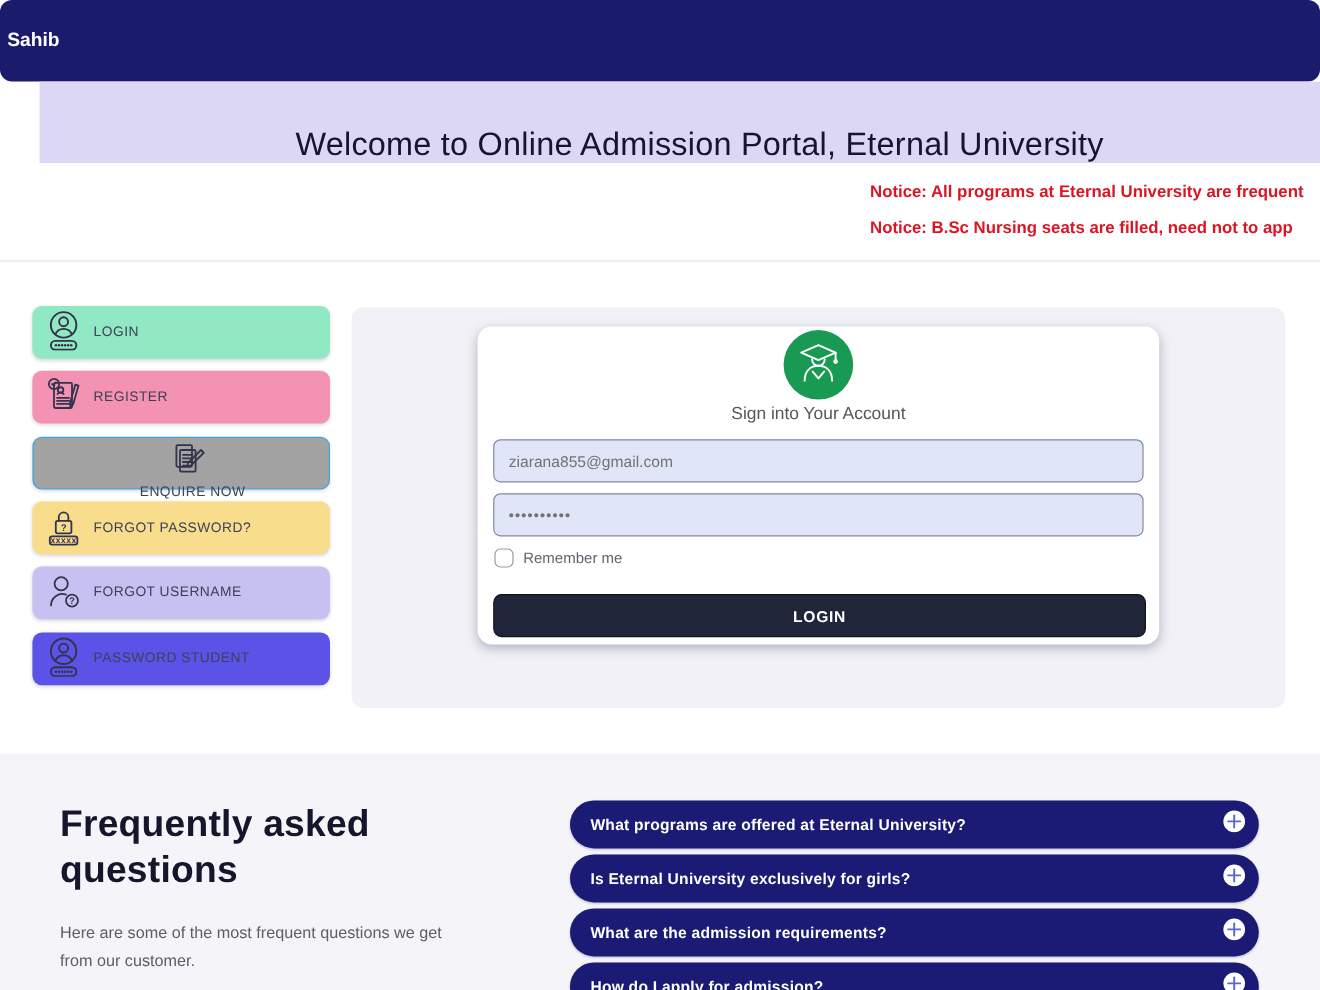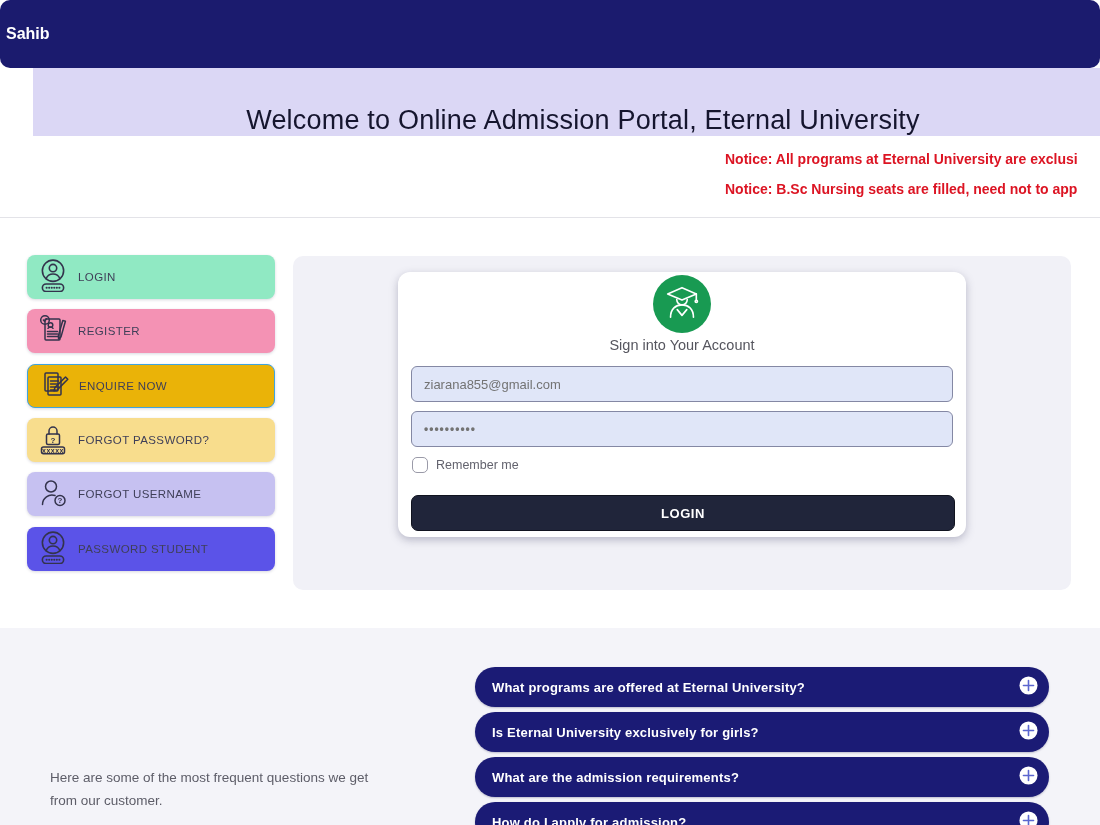--- a/index.html
+++ b/index.html
@@ -20,21 +20,21 @@
   .notice{position:absolute;left:725px;white-space:nowrap;color:#dc1423;font-weight:bold;font-size:14px;}
   .notice.n1{top:15px;}
   .notice.n2{top:45px;}
   
   .side-btn{position:absolute;left:27px;width:248px;height:44px;border-radius:8px;
     display:flex;align-items:center;padding-left:10px;box-sizing:border-box;cursor:pointer;
     box-shadow:0 1px 3px rgba(40,40,80,.18);}
   .side-btn .lbl{font-size:11.5px;color:#3f3f58;letter-spacing:.4px;margin-left:9px;}
   .sb1{top:255px;background:#90e9c3;}
   .sb2{top:309px;background:#f492b4;}
-  .sb3{top:364px;background:#eab308;border:1px solid #3fa4e0;}
+  .sb3{top:364px;background:#a3a3a3;border:1px solid #3fa4e0;flex-direction:column;}
   .sb4{top:418px;background:#f8dd8d;}
   .sb5{top:472px;background:#c6c1f1;}
   .sb6{top:527px;background:#5b53e8;}
   .side-btn svg{flex:none;}
   
   .panel{position:absolute;left:293px;top:256px;width:778px;height:334px;background:#f1f1f7;border-radius:10px;}
   .card{position:absolute;left:398px;top:272px;width:568px;height:265px;background:#ffffff;
     border-radius:12px;box-shadow:0 3px 9px rgba(90,90,120,.38);}
   .avatar{position:absolute;left:50%;transform:translateX(-50%);top:3px;width:58px;height:58px;
     border-radius:50%;background:#189a52;display:flex;align-items:center;justify-content:center;}
@@ -71,21 +71,21 @@
 
 <div class="navbar">
   <span class="brand">Sahib</span>
 </div>
 
 <div class="banner">
   <span class="banner-title">Welcome to Online Admission Portal, Eternal University</span>
 </div>
 
 <div class="notices">
-  <span class="notice n1">Notice: All programs at Eternal University are exclusi</span>
+  <span class="notice n1">Notice: All programs at Eternal University are frequent</span>
   <span class="notice n2">Notice: B.Sc Nursing seats are filled, need not to app</span>
 </div>
 
 <div class="side-btn sb1">
   <span>
     <svg width="32" height="34" viewBox="0 0 30 32">
       <circle class="icon-stroke" cx="15" cy="12" r="10"></circle>
       <circle class="icon-stroke" cx="15" cy="9.5" r="3.5"></circle>
       <path class="icon-stroke" d="M8.5 19.5 a7 7 0 0 1 13 0"></path>
       <rect class="icon-stroke" x="5" y="24.5" width="20" height="7" rx="3.5"></rect>
@@ -188,20 +188,21 @@
   <input class="field email" type="text" value="ziarana855@gmail.com" style="">
   <input class="field password" type="text" value="••••••••••" style="">
   <div class="remember">
     <input type="checkbox" style="">
     <span class="rlbl">Remember me</span>
   </div>
   <div class="login-btn">LOGIN</div>
 </div>
 
 <div class="faq-section">
+  <div class="faq-heading">Frequently asked questions</div>
   <div class="faq-sub">Here are some of the most frequent questions we get from our customer.</div>
 
   <div class="faq-item fq1">
     <span class="q">What programs are offered at Eternal University?</span>
     <span>
       <svg width="19" height="19" viewBox="0 0 20 20">
           <circle cx="10" cy="10" r="9.5" fill="#ffffff"></circle>
           <path d="M10 4.7 V15.3 M4.7 10 H15.3" stroke="#5b66cf" stroke-width="1.7" stroke-linecap="round"></path>
         </svg>
     </span>

